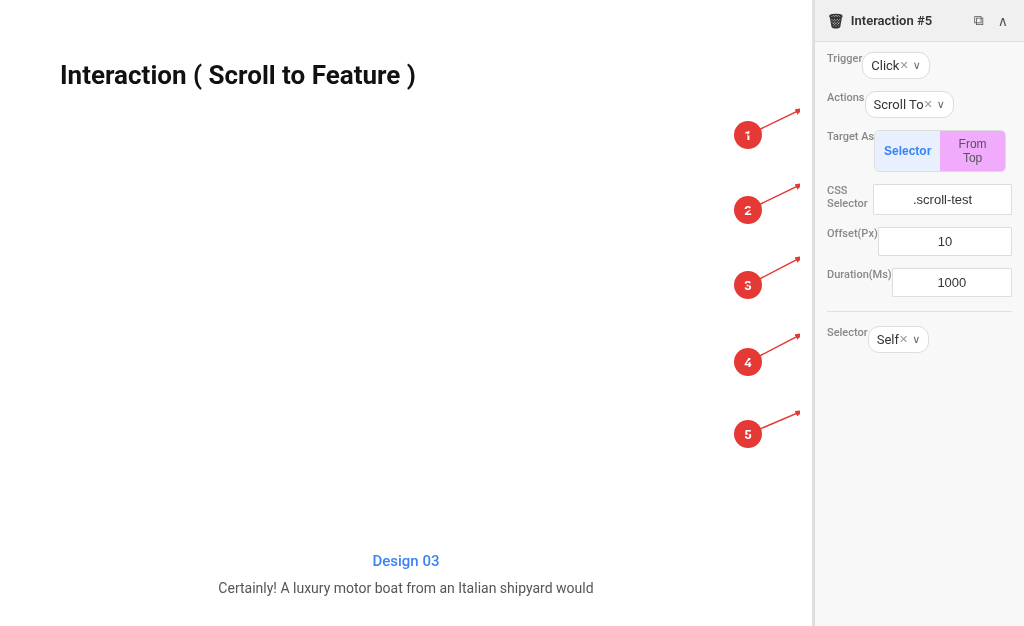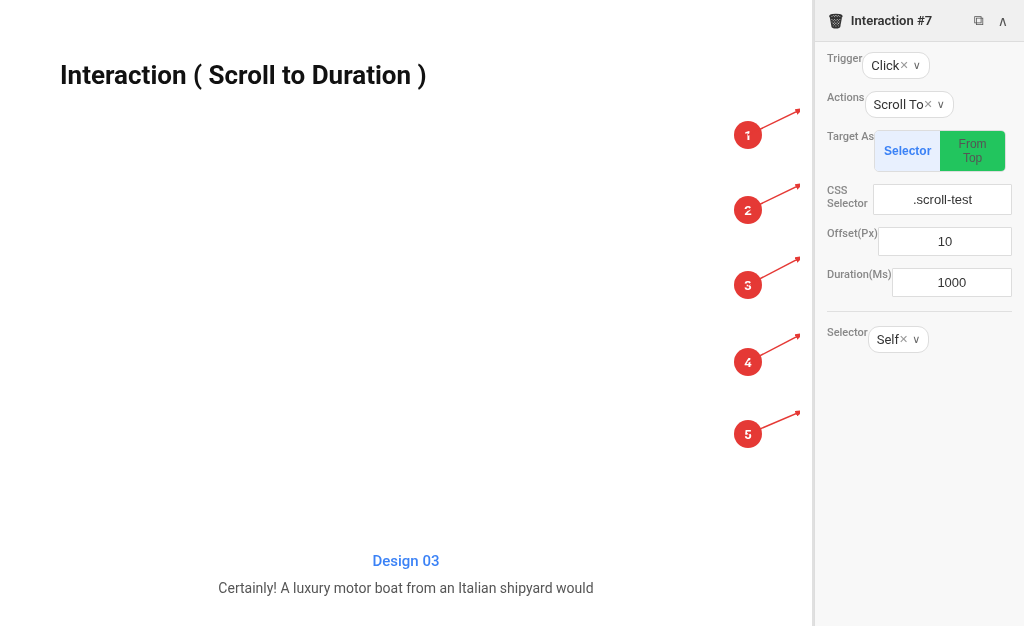--- a/index.html
+++ b/index.html
@@ -206,21 +206,21 @@
       text-align: center;
     }
 
     .toggle-btn.active {
       background: #e8f0fe;
       color: #3b82f6;
       font-weight: 600;
     }
 
     .toggle-btn.inactive {
-      background: #22c55e;
+      background: #f0abfc;
       color: #555;
     }
 
     
     .text-input {
       border: 1px solid #ddd;
       border-radius: 1px;
       background: #fff;
       padding: 6px 8px;
       font-size: 13px;
@@ -232,21 +232,21 @@
     .divider {
       height: 1px;
       background: #e0e0e0;
       margin: 2px 0;
     }
   </style>
 </head>
 <body>
 
 <div class="left-panel">
-  <h1 class="main-title">Interaction ( Scroll to Duration )</h1>
+  <h1 class="main-title">Interaction ( Scroll to Feature )</h1>
 
   <div class="annotation annotation-1">1</div>
   <div class="annotation annotation-2">2</div>
   <div class="annotation annotation-3">3</div>
   <div class="annotation annotation-4">4</div>
   <div class="annotation annotation-5">5</div>
 
   <svg class="arrows-svg" xmlns="http://www.w3.org/2000/svg">
     <defs>
       <marker id="arrowhead" markerWidth="6" markerHeight="4" refX="3" refY="2" orient="auto">
@@ -268,21 +268,21 @@
   <div style="margin-top:auto; text-align:center; padding-bottom:10px;">
     <div class="design-label">Design 03</div>
     <p class="boat-desc">Certainly! A luxury motor boat from an Italian shipyard would</p>
   </div>
 </div>
 
 <div class="right-panel">
   <div class="panel-header">
     <div class="panel-header-left">
       <span class="panel-header-icon">🗑</span>
-      <span>Interaction #7</span>
+      <span>Interaction #5</span>
     </div>
     <div class="panel-header-right">
       <button class="icon-btn">
         <span>⧉</span>
       </button>
       <button class="icon-btn">
         <span>∧</span>
       </button>
     </div>
   </div>

